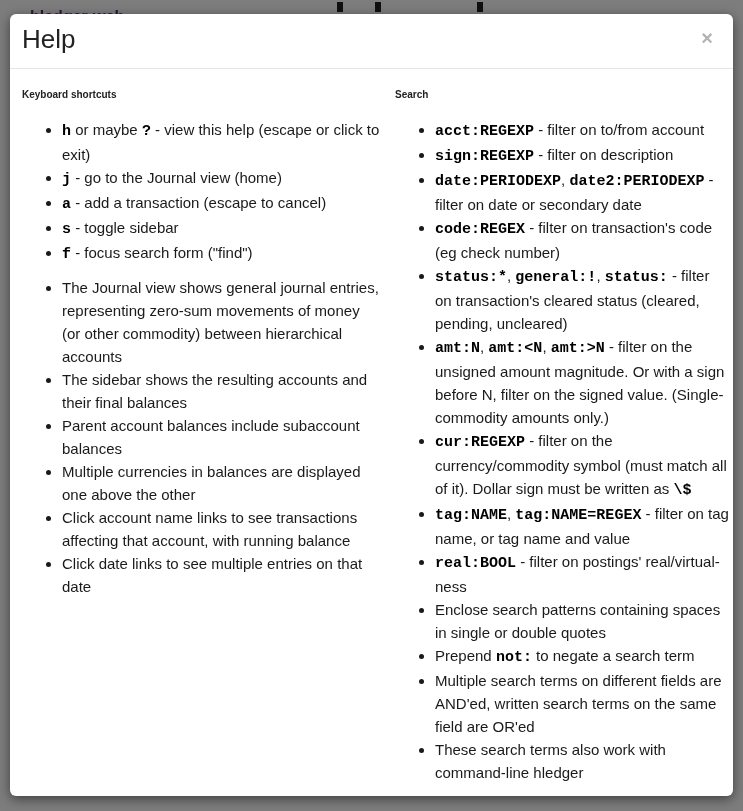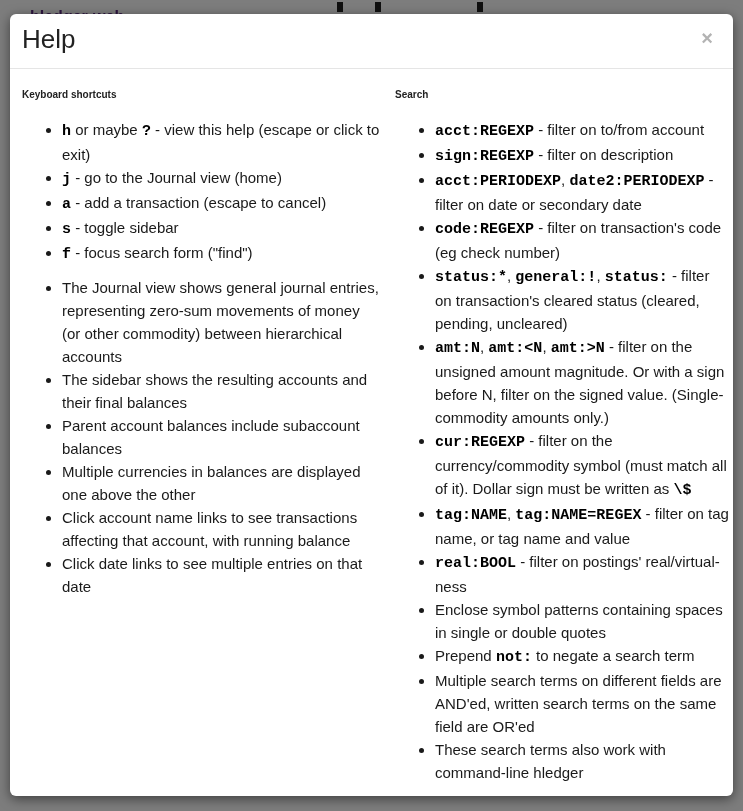--- a/index.html
+++ b/index.html
@@ -108,27 +108,27 @@
           <li>Multiple currencies in balances are displayed one above the other</li>
           <li>Click account name links to see transactions affecting that account, with running balance</li>
           <li>Click date links to see multiple entries on that date</li>
         </ul>
       </div>
     <div class="col col-right">
         <h4 class="section-heading">Search</h4>
         <ul class="help-list">
           <li><code>acct:REGEXP</code> - filter on to/from account</li>
           <li><code>sign:REGEXP</code> - filter on description</li>
-          <li><code>acct:PERIODEXP</code>, <code>date2:PERIODEXP</code> - filter on date or secondary date</li>
-          <li><code>code:REGEXP</code> - filter on transaction's code (eg check number)</li>
+          <li><code>date:PERIODEXP</code>, <code>date2:PERIODEXP</code> - filter on date or secondary date</li>
+          <li><code>code:REGEX</code> - filter on transaction's code (eg check number)</li>
           <li><code>status:*</code>, <code>general:!</code>, <code>status:</code> - filter on transaction's cleared status (cleared, pending, uncleared)</li>
           <li><code>amt:N</code>, <code>amt:&lt;N</code>, <code>amt:&gt;N</code> - filter on the unsigned amount magnitude. Or with a sign before N, filter on the signed value. (Single-commodity amounts only.)</li>
           <li><code>cur:REGEXP</code> - filter on the currency/commodity symbol (must match all of it). Dollar sign must be written as <code>\$</code></li>
           <li><code>tag:NAME</code>, <code>tag:NAME=REGEX</code> - filter on tag name, or tag name and value</li>
           <li><code>real:BOOL</code> - filter on postings' real/virtual-ness</li>
-          <li>Enclose symbol patterns containing spaces in single or double quotes</li>
+          <li>Enclose search patterns containing spaces in single or double quotes</li>
           <li>Prepend <code>not:</code> to negate a search term</li>
           <li>Multiple search terms on different fields are AND'ed, written search terms on the same field are OR'ed</li>
           <li>These search terms also work with command-line hledger</li>
         </ul>
       </div>
   </div>
 </div>
 
 </body></html>

